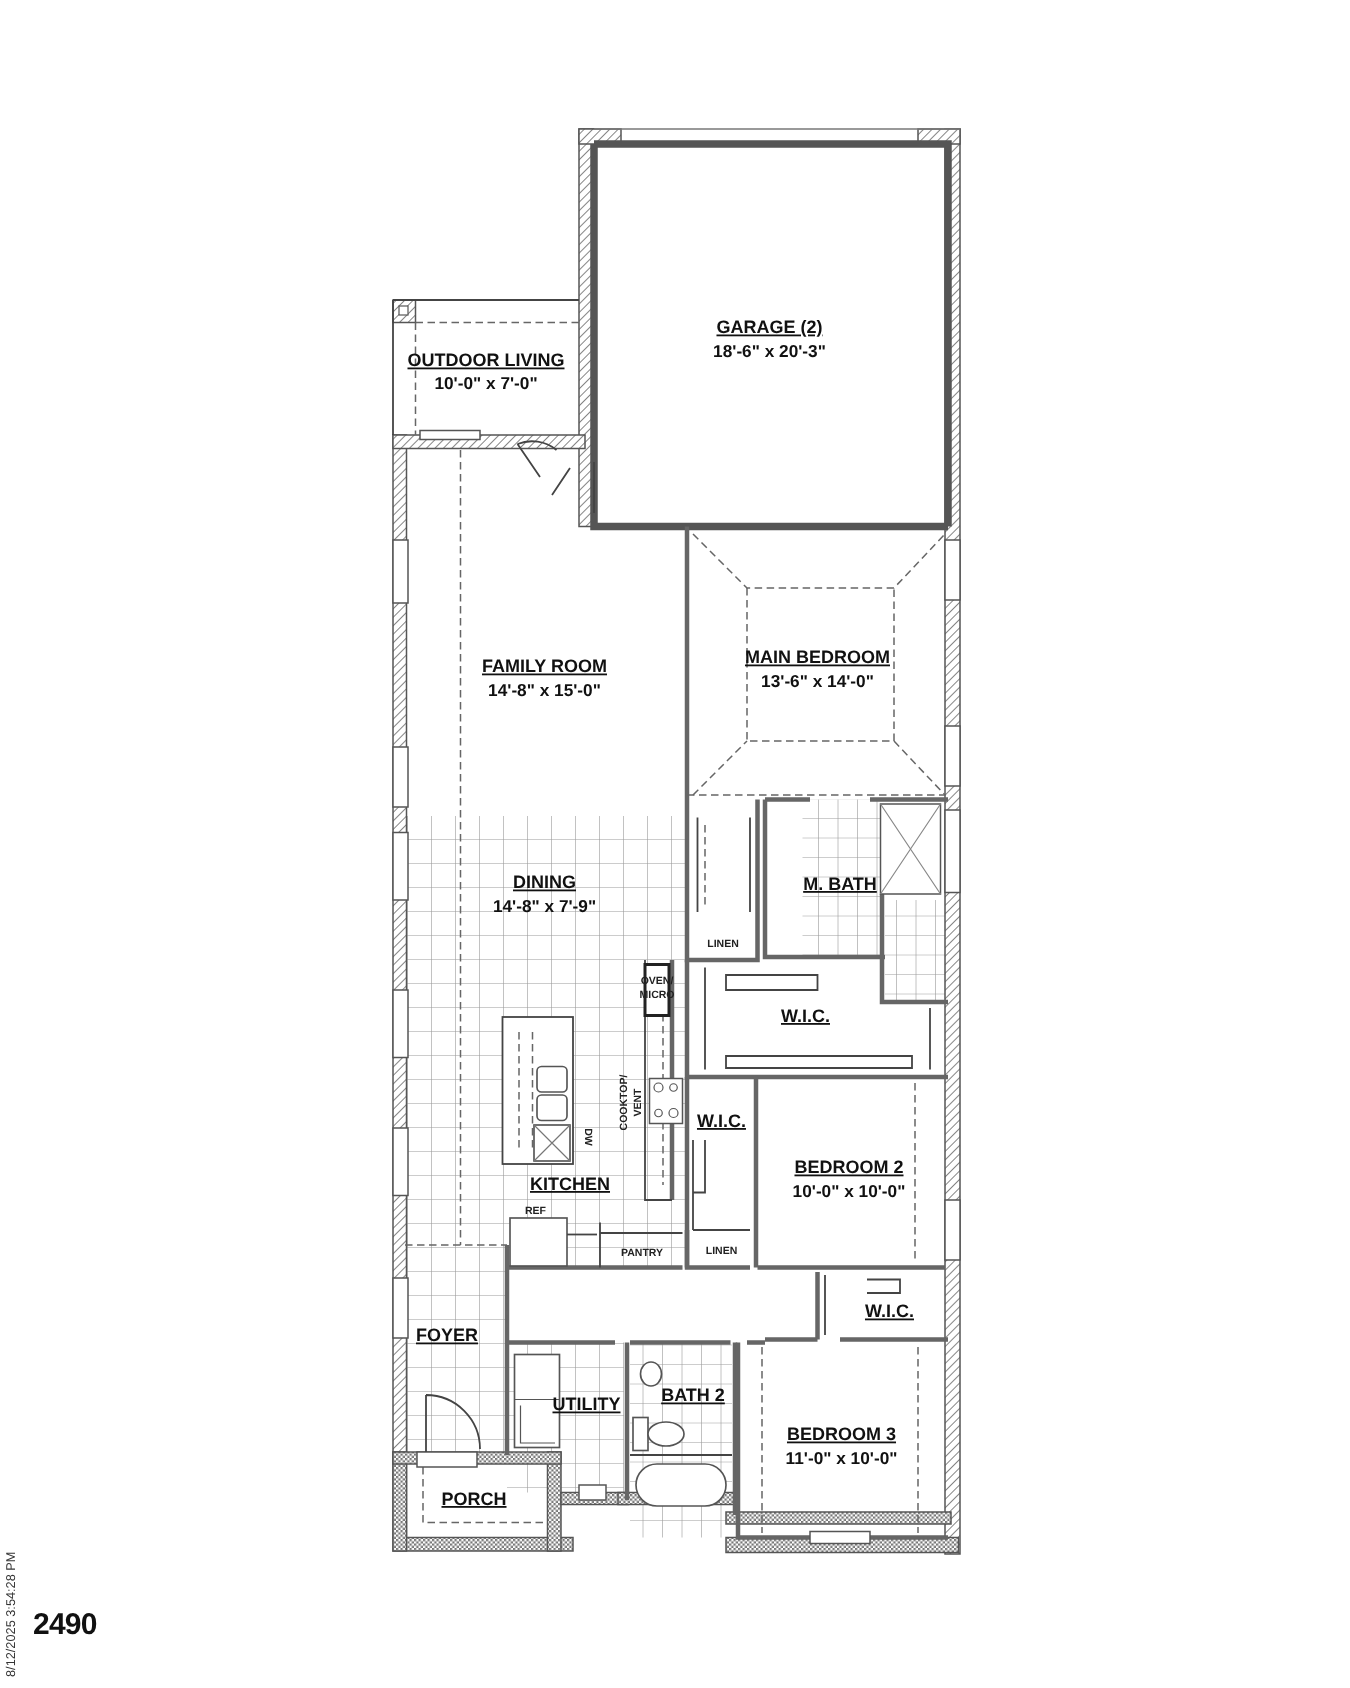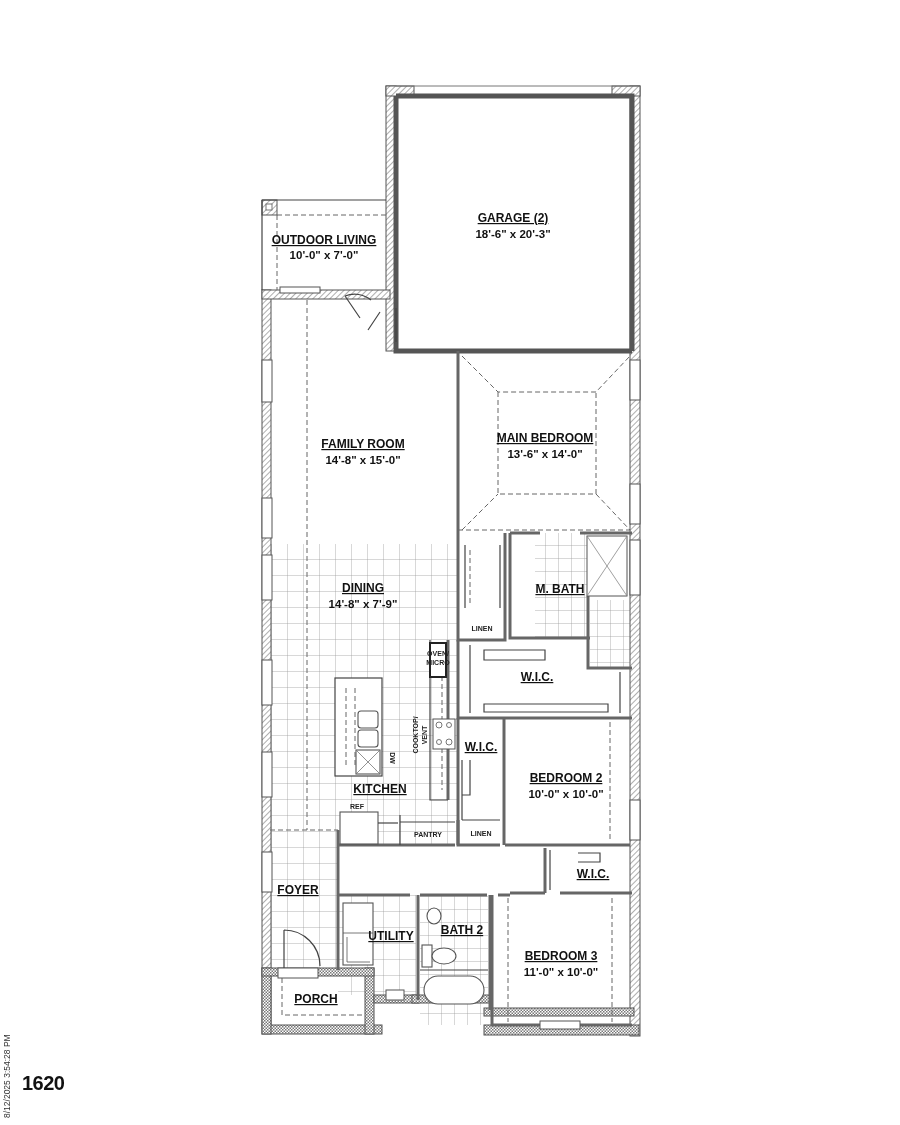--- a/index.html
+++ b/index.html
@@ -234,14 +234,14 @@
     <g transform="translate(418,735) rotate(-90)">
       <text x="0" y="0" class="small-label">COOKTOP/</text>
       <text x="0" y="9" class="small-label">VENT</text>
     </g>
     <text x="390" y="758" class="small-label" transform="rotate(90 390 758)">DW</text>
     <text x="357" y="809" class="small-label">REF</text>
     <text x="428" y="837" class="small-label">PANTRY</text>
   </g>
 </svg>
 
-<div class="plan-number">1620</div>
+<div class="plan-number">2490</div>
 <div class="timestamp">8/12/2025 3:54:28 PM</div>
 
 </body></html>

